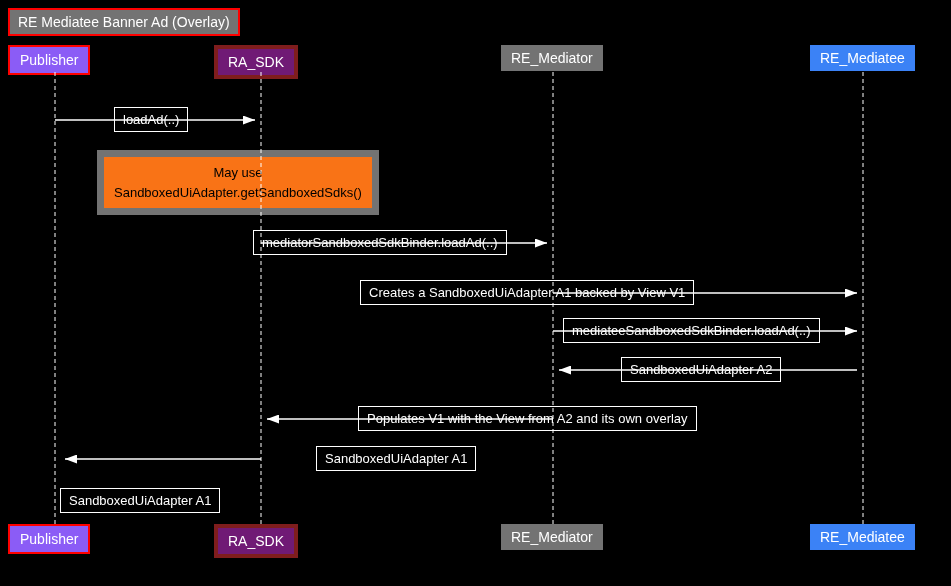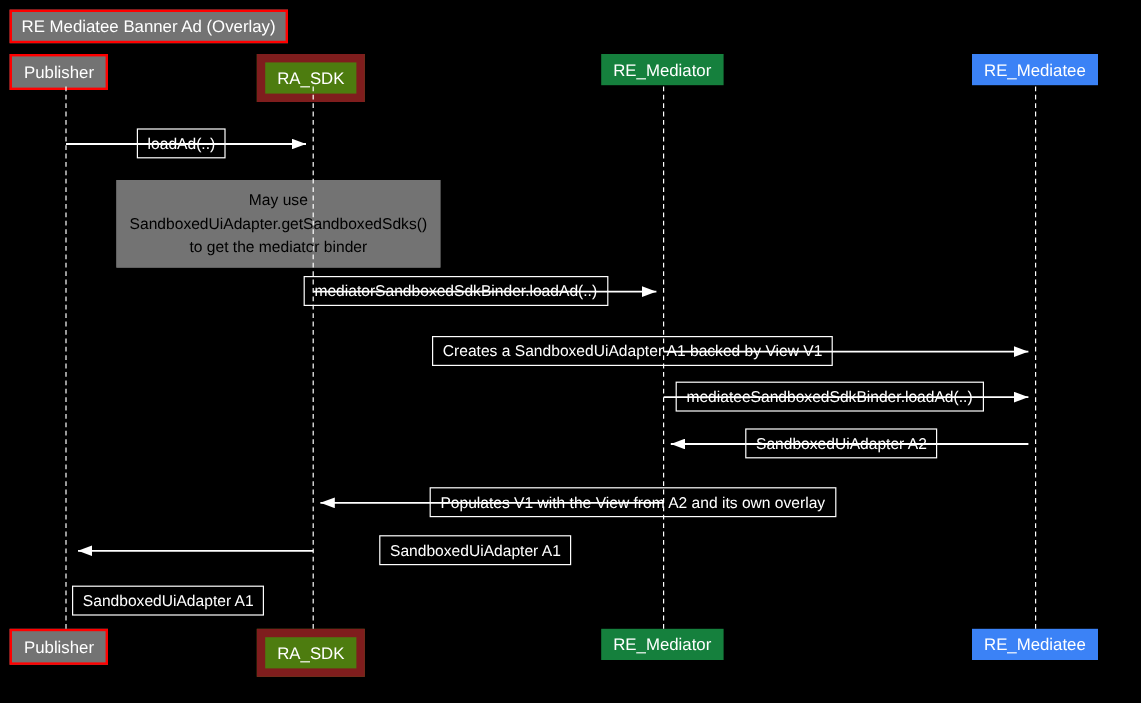--- a/index.html
+++ b/index.html
@@ -27,54 +27,54 @@
 
     .actor-box {
       position: absolute;
       padding: 5px 10px;
       color: #fff;
       font-size: 14px;
     }
 
     .actor-publisher {
       border: 2px solid red;
-      background: #737373;
+      background: #8b5cf6;
       color: #fff;
     }
 
     .actor-rasdk {
-      background: #4d7c0f;
+      background: #701a75;
       color: #fff;
-      border: 7px solid #7f1d1d;
+      border: 4px solid #7f1d1d;
     }
 
     .actor-mediator {
-      background: #15803d;
+      background: #737373;
       color: #fff;
     }
 
     .actor-mediatee {
       background: #3b82f6;
       color: #fff;
     }
 
     .msg-box {
       position: absolute;
       border: 1px solid #fff;
       background: #000;
       color: #fff;
       padding: 4px 8px;
       white-space: nowrap;
       text-align: center;
     }
 
     .msg-box-multiline {
       position: absolute;
-      border: 1px solid #737373;
-      background: #737373;
+      border: 7px solid #737373;
+      background: #f97316;
       color: #000;
       padding: 6px 10px;
       text-align: center;
       line-height: 1.5;
     }
 
     
     .arrows-svg {
       position: absolute;
       top: 0;
@@ -117,21 +117,20 @@
   <span>RE_Mediatee</span>
 </div>
 
 <div class="msg-box" style="left:114px;top:107px;">
   <span>loadAd(..)</span>
 </div>
 
 <div class="msg-box-multiline" style="left:97px;top:150px;">
   <div>May use</div>
   <div>SandboxedUiAdapter.getSandboxedSdks()</div>
-  <div>to get the mediator binder</div>
 </div>
 
 <div class="msg-box" style="left:253px;top:230px;">
   <span>mediatorSandboxedSdkBinder.loadAd(..)</span>
 </div>
 
 <div class="msg-box" style="left:360px;top:280px;">
   <span>Creates a SandboxedUiAdapter A1 backed by View V1</span>
 </div>
 

